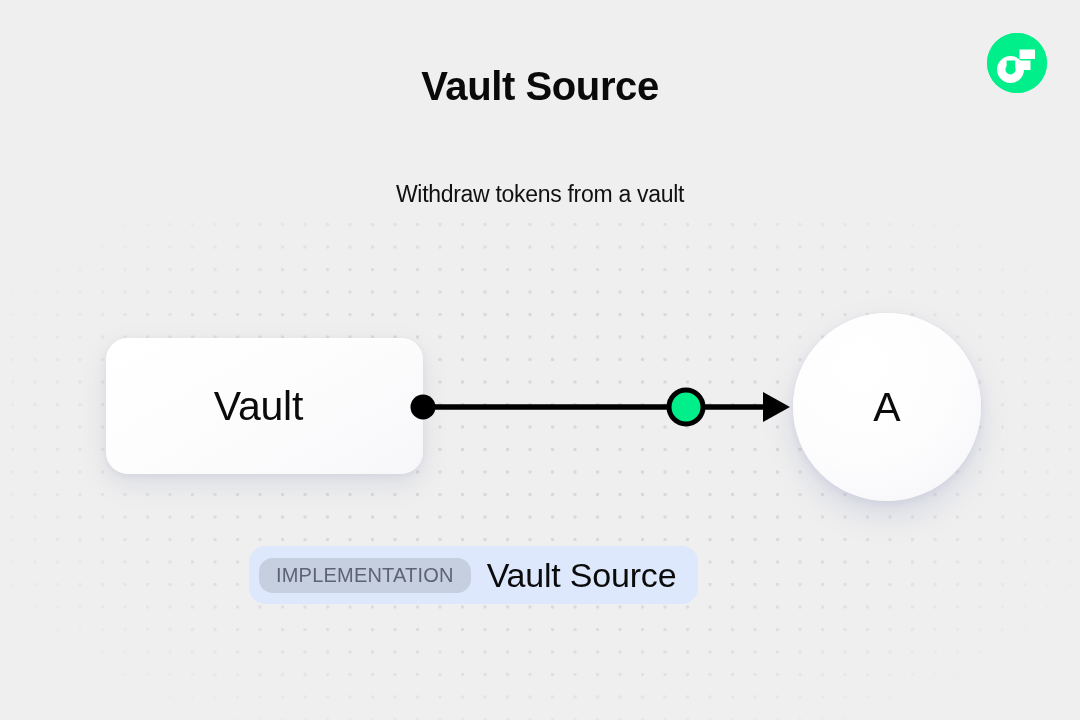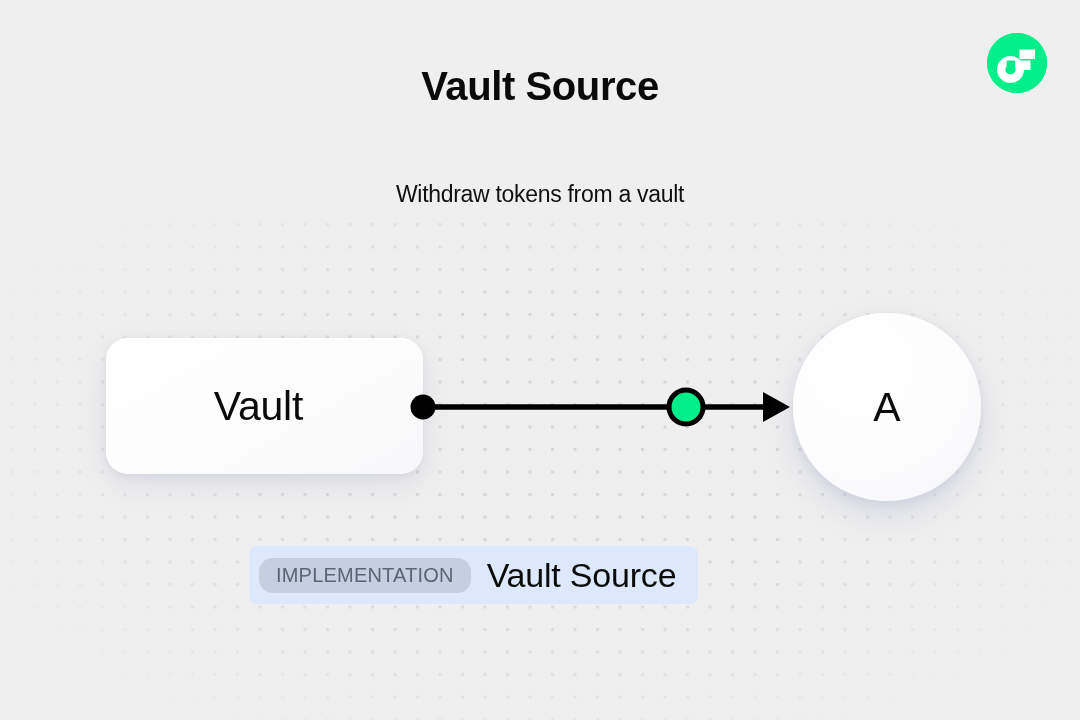--- a/index.html
+++ b/index.html
@@ -124,21 +124,21 @@
     overflow: visible;
   }
 
   
   #implementation-badge {
     position: absolute;
     left: 249px;
     top: 546px;
     height: 58px;
     padding: 0 22px 0 10px;
-    border-radius: 8px;
+    border-radius: 16px;
     background: #dde8fc;
     display: flex;
     align-items: center;
     gap: 16px;
   }
   #implementation-tag {
     background: #c6cfe0;
     color: #5c6372;
     border-radius: 14px;
     padding: 7px 17px 8px;

